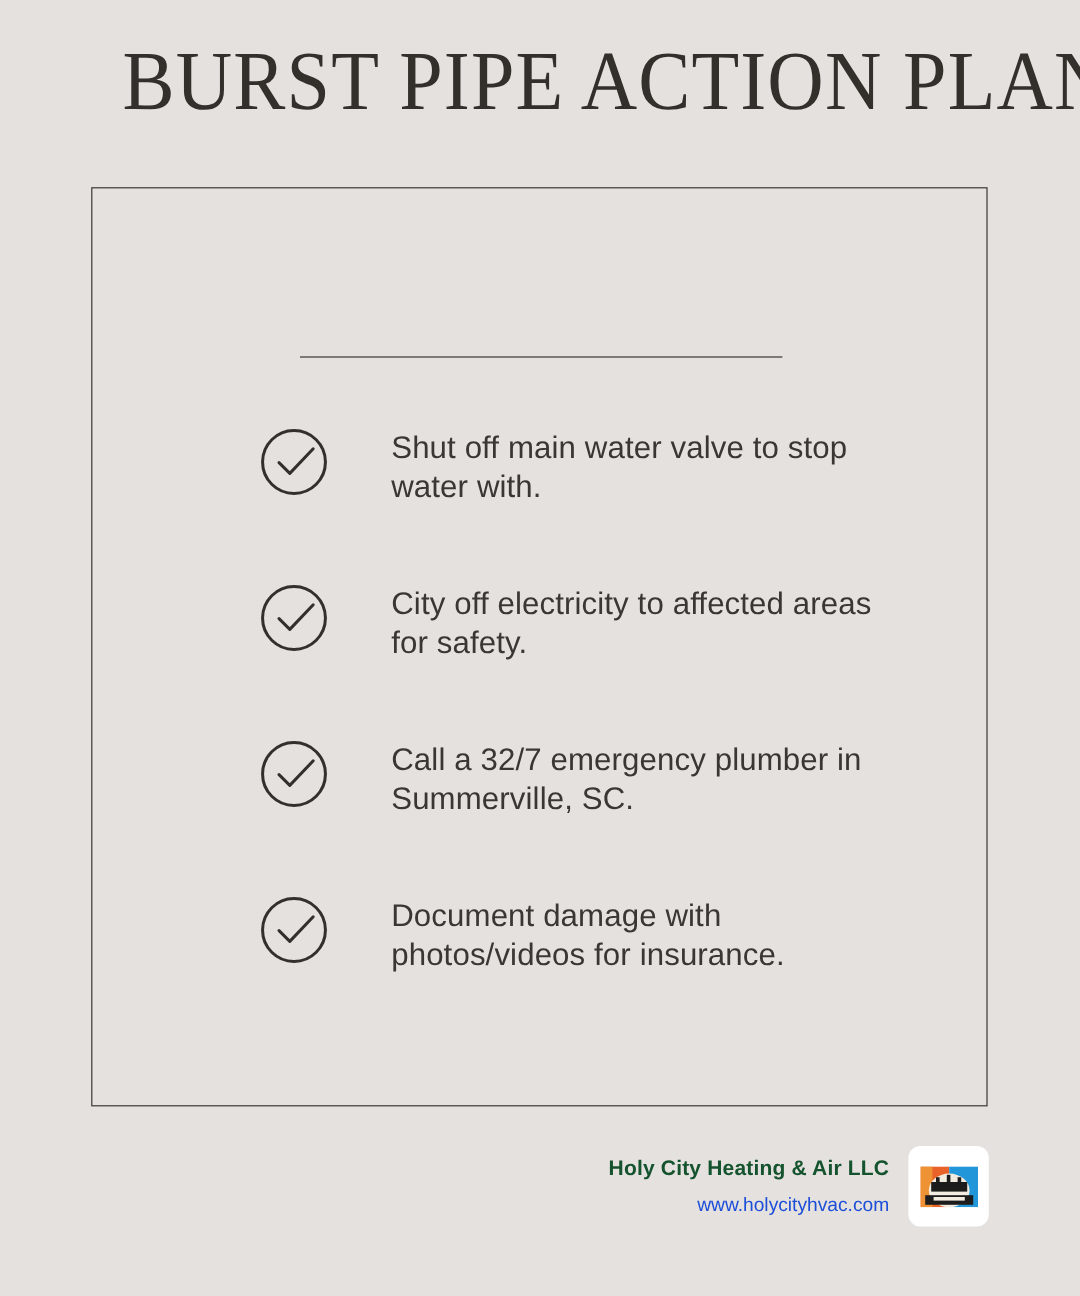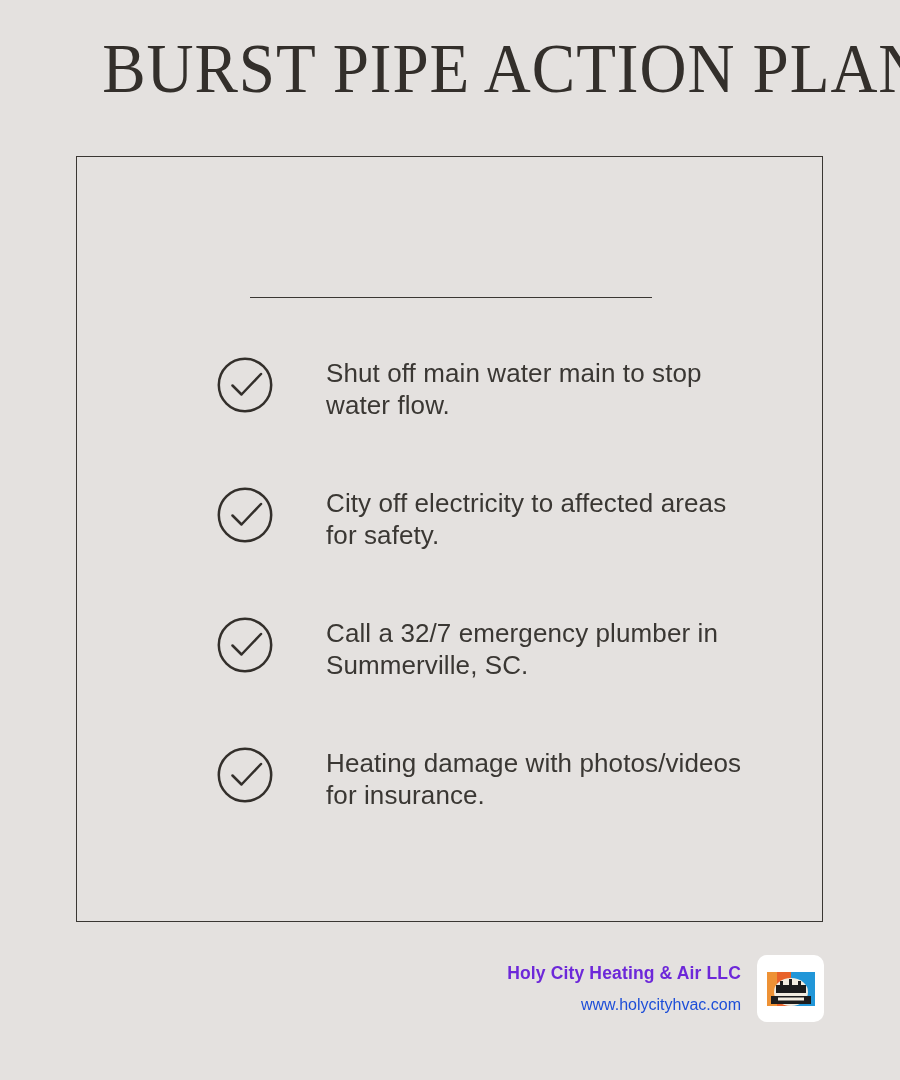--- a/index.html
+++ b/index.html
@@ -103,21 +103,21 @@
     justify-content: flex-end;
   }
   .footer-text {
     text-align: right;
     padding-right: 16px;
   }
   .brand-name {
     font-size: 17.5px;
     font-weight: 700;
     letter-spacing: 0.15px;
-    color: #6d28d9;
+    color: #14532d;
     line-height: 24px;
     white-space: nowrap;
   }
   .brand-url {
     font-size: 16px;
     font-weight: 400;
     color: #1d4ed8;
     line-height: 24px;
     margin-top: 8px;
     white-space: nowrap;
@@ -147,21 +147,21 @@
 
 <div class="checklist">
 
   <div class="check-item">
     <span class="check-icon">
       <svg viewBox="0 0 58 58" xmlns="http://www.w3.org/2000/svg">
         <circle cx="29" cy="29" r="26.2" fill="none" stroke="#332f2b" stroke-width="2.5"></circle>
         <path d="M16.5 29.5 L25.5 38.5 L45 18" fill="none" stroke="#332f2b" stroke-width="2.5" stroke-linecap="round" stroke-linejoin="round"></path>
       </svg>
     </span>
-    <span class="check-text">Shut off main water main to stop water flow.</span>
+    <span class="check-text">Shut off main water valve to stop water with.</span>
   </div>
 
   <div class="check-item">
     <span class="check-icon">
       <svg viewBox="0 0 58 58" xmlns="http://www.w3.org/2000/svg">
         <circle cx="29" cy="29" r="26.2" fill="none" stroke="#332f2b" stroke-width="2.5"></circle>
         <path d="M16.5 29.5 L25.5 38.5 L45 18" fill="none" stroke="#332f2b" stroke-width="2.5" stroke-linecap="round" stroke-linejoin="round"></path>
       </svg>
     </span>
     <span class="check-text">City off electricity to affected areas for safety.</span>
@@ -177,21 +177,21 @@
     <span class="check-text">Call a 32/7 emergency plumber in Summerville, SC.</span>
   </div>
 
   <div class="check-item">
     <span class="check-icon">
       <svg viewBox="0 0 58 58" xmlns="http://www.w3.org/2000/svg">
         <circle cx="29" cy="29" r="26.2" fill="none" stroke="#332f2b" stroke-width="2.5"></circle>
         <path d="M16.5 29.5 L25.5 38.5 L45 18" fill="none" stroke="#332f2b" stroke-width="2.5" stroke-linecap="round" stroke-linejoin="round"></path>
       </svg>
     </span>
-    <span class="check-text">Heating damage with photos/videos for insurance.</span>
+    <span class="check-text">Document damage with photos/videos for insurance.</span>
   </div>
 
 </div>
 
 <div class="footer">
   <div class="footer-text">
     <div class="brand-name">Holy City Heating &amp; Air LLC</div>
     <div class="brand-url">www.holycityhvac.com</div>
   </div>
   <div class="brand-logo">

